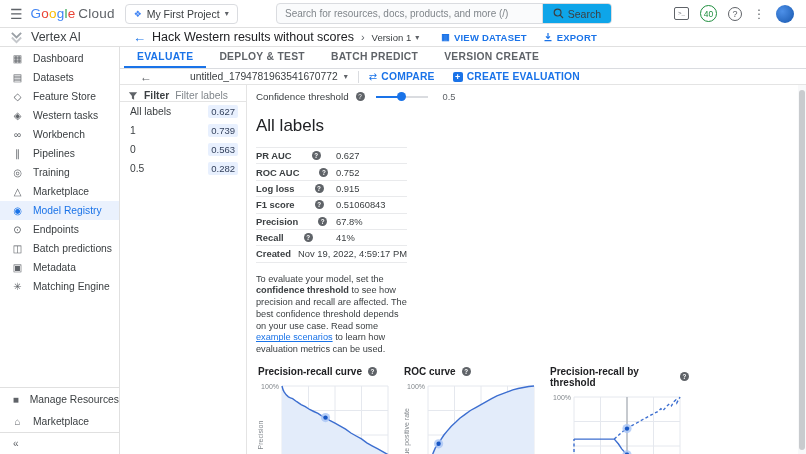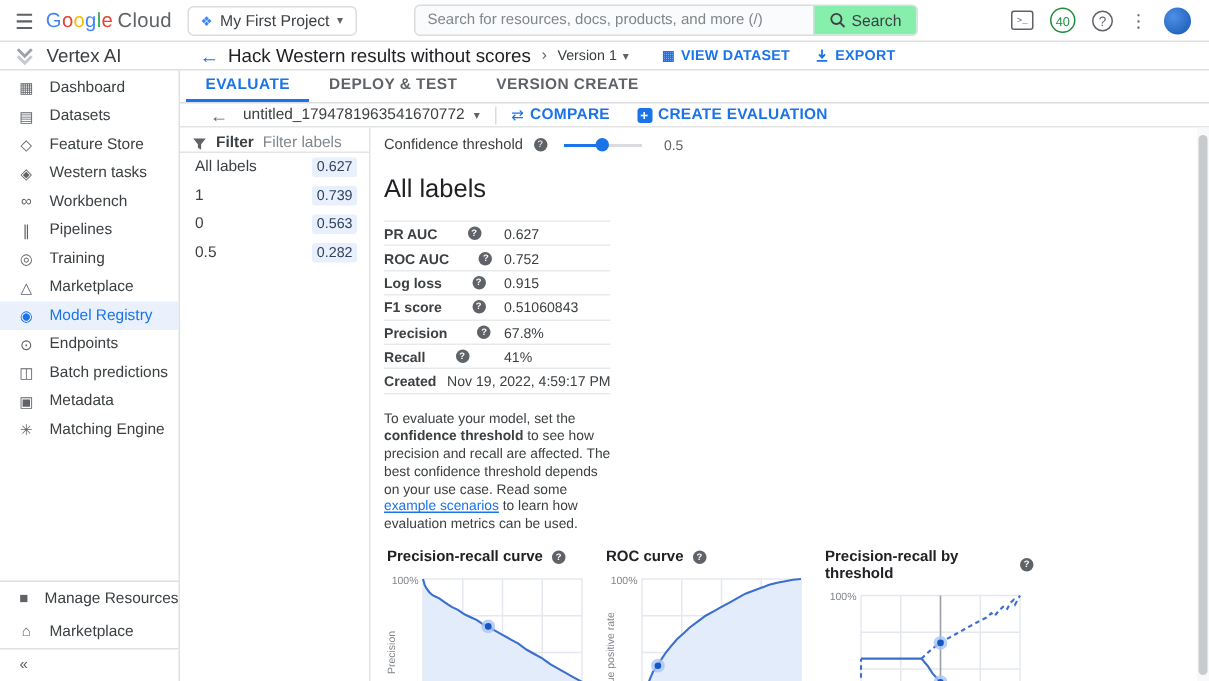--- a/index.html
+++ b/index.html
@@ -19,21 +19,21 @@
     background:#fff; border-radius:4px; height:20px; padding:0 8px; font-size:10.5px;
     color:#3c4043; cursor:pointer; font-family:inherit; }
   .project-btn .proj-icon { color:#4285F4; font-size:9px; }
   .caret { font-size:8px; color:#5f6368; }
   .searchbar { position:absolute; left:276px; top:3px; width:336px; height:21px;
     display:flex; border:1px solid #dadce0; border-radius:4px; overflow:hidden; background:#fafbfc; }
   .searchbar input { flex:1; border:none; outline:none; background:transparent;
     font-size:10px; color:#3c4043; padding:0 8px; font-family:inherit; }
   .searchbar input::placeholder { color:#80868b; }
   .search-btn { display:flex; align-items:center; gap:4px; border-left:1px solid #dadce0;
-    background:#86efac; padding:0 10px; font-size:10.5px; color:#3c4043; cursor:pointer; }
+    background:#0ea5e9; padding:0 10px; font-size:10.5px; color:#3c4043; cursor:pointer; }
   .topbar-icons { margin-left:auto; display:flex; align-items:center; gap:11px; padding-right:12px; }
   .term-icon { width:15px; height:13px; border:1px solid #5f6368; border-radius:2px;
     font-size:6px; color:#5f6368; display:flex; align-items:center; justify-content:center;
     font-family:"Liberation Mono", monospace; cursor:pointer; }
   .credit-badge { width:17px; height:17px; border:1.5px solid #1e8e3e; border-radius:50%;
     color:#1e8e3e; font-size:8.5px; display:flex; align-items:center; justify-content:center; cursor:pointer; }
   .help-top { width:14px; height:14px; border:1.3px solid #5f6368; border-radius:50%;
     color:#5f6368; font-size:9px; display:flex; align-items:center; justify-content:center; cursor:pointer; }
   .dots { color:#5f6368; font-size:12px; cursor:pointer; }
   .avatar { width:18px; height:18px; border-radius:50%; cursor:pointer;
@@ -73,21 +73,21 @@
   .tabs { height:22px; flex:0 0 22px; display:flex; align-items:stretch;
     border-bottom:1px solid #dadce0; padding-left:4px; }
   .tab { display:flex; align-items:center; padding:0 13px; font-size:10.3px; font-weight:700;
     letter-spacing:.3px; color:#5f6368; cursor:pointer; border-bottom:2px solid transparent; }
   .tab.active { color:#1a73e8; border-bottom-color:#1a73e8; }
 
   .model-bar { height:16px; flex:0 0 16px; display:flex; align-items:center;
     border-bottom:1px solid #e4e4e4; font-size:10.3px; }
   .back-gray { color:#5f6368; font-size:12px; margin:0 10px 0 20px; cursor:pointer; }
   .model-name-btn { display:flex; align-items:center; gap:6px; background:none; border:none;
-    font-size:10.3px; color:#3c4043; cursor:pointer; font-family:inherit; }
+    font-size:10.3px; color:#3c4043; cursor:pointer; font-family:inherit;margin-left:28px; }
   .mb-divider { width:1px; height:12px; background:#dadce0; margin:0 10px; }
   .mb-action { display:flex; align-items:center; gap:4px; background:none; border:none;
     color:#1a73e8; font-size:10.3px; font-weight:700; letter-spacing:.2px; cursor:pointer; font-family:inherit; }
   .cmp-icon { font-size:10px; font-weight:400; }
   .create-btn { margin-left:18px; }
   .plus-box { width:10px; height:10px; background:#1a73e8; color:#fff; border-radius:2px;
     font-size:9px; line-height:10px; display:inline-flex; align-items:center; justify-content:center; }
 
   .eval-body { flex:1; display:flex; min-height:0; position:relative; }
   .labels-panel { width:127px; flex:0 0 127px; border-right:1px solid #e4e4e4; }
@@ -265,20 +265,21 @@
         </div>
       <div class="collapse-row">
           <span>«</span>
         </div>
     </nav>
 
     <main class="content">
       <div class="tabs">
         <div class="tab active">EVALUATE</div>
         <div class="tab">DEPLOY &amp; TEST</div>
+        <div class="tab">BATCH PREDICT</div>
         <div class="tab">VERSION CREATE</div>
       </div>
 
       <div class="model-bar">
         <span class="back-gray">←</span>
         <button class="model-name-btn">
           <span>untitled_1794781963541670772</span>
           <span class="caret">▾</span>
         </button>
         <span class="mb-divider"></span>

